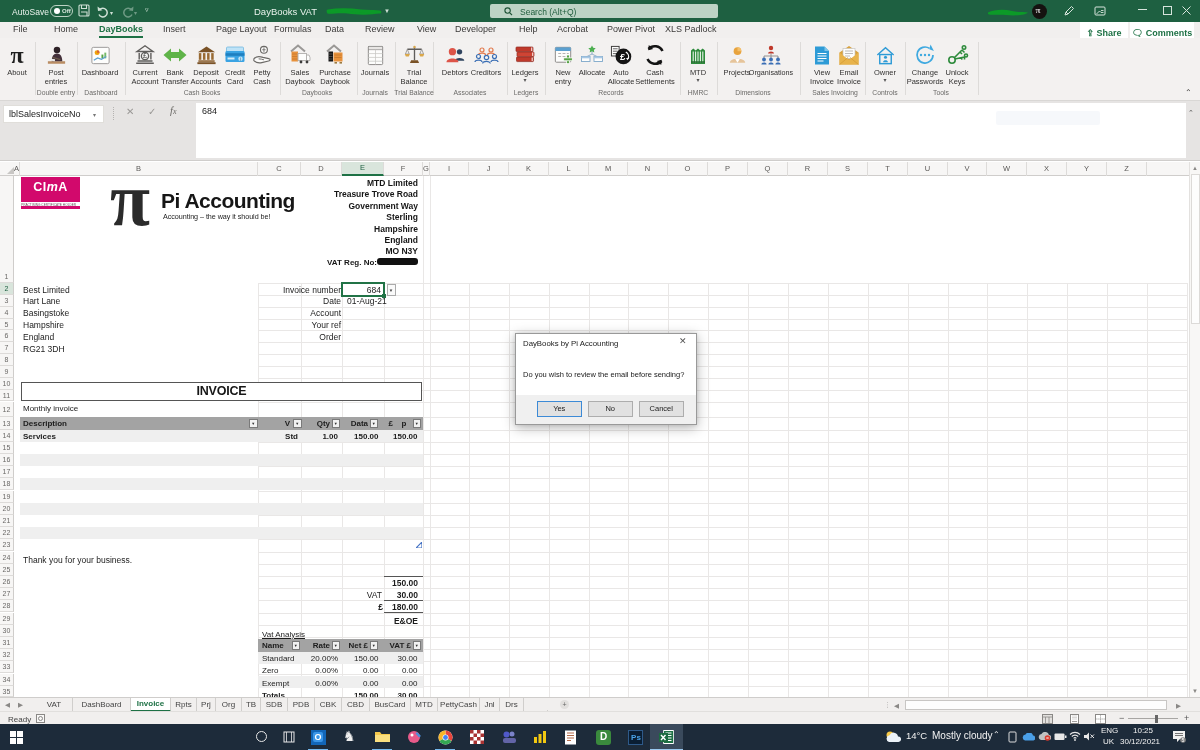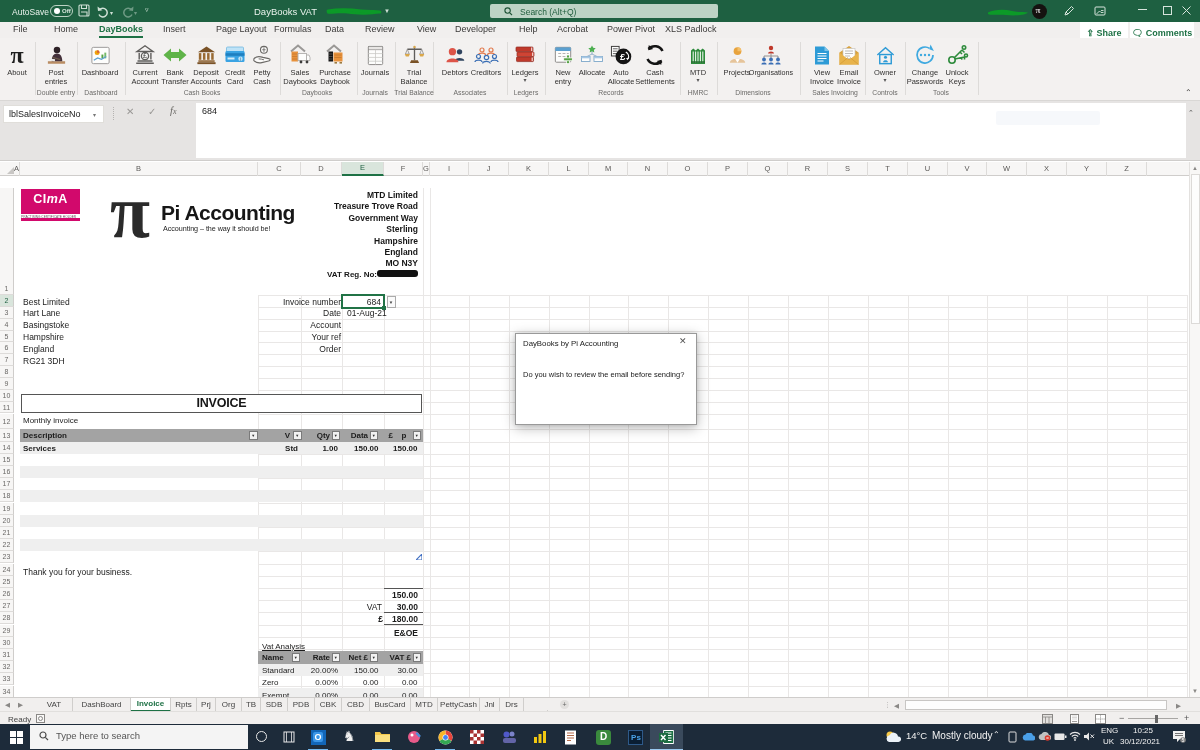--- a/index.html
+++ b/index.html
@@ -22,21 +22,21 @@
   .rgl { position:absolute; top:51px; font-size:6.8px; color:#6b6a68; text-align:center; transform:translateX(-50%); }
   .chev { font-size:6px; color:#555; line-height:4px; }
   
   #fbar { left:0; top:101px; width:1200px; height:60px; background:#e6e4e3; }
   #namebox { left:3px; top:4px; width:101px; height:18px; background:#fff; border:1px solid #e0deda; font-size:9px; color:#222; line-height:16px; padding-left:5px; }
   #fx-input { left:196px; top:2px; width:990px; height:55px; background:#fff; font-size:9px; color:#222; padding:3px 0 0 6px; }
   
   #colhead { left:0; top:162px; width:1189px; height:14px; background:#f7f6f5; border-bottom:1px solid #cfcdcb; }
   .ch { position:absolute; top:0; height:14px; border-right:1px solid #dddbd9; font-size:7.5px; color:#5c5a58; text-align:center; line-height:14px; }
   .rh { position:absolute; left:0; width:14px; background:#f7f6f5; border-bottom:1px solid #dddbd9; border-right:1px solid #cfcdcb; font-size:7px; color:#6a6866; text-align:center; }
-  #sheet { left:0; top:188px; width:1189px; height:521px; background:#fff; overflow:hidden; }
+  #sheet { left:0; top:176px; width:1189px; height:521px; background:#fff; overflow:hidden; }
   .gl { position:absolute; background:#e9e7e6; }
   .txt { position:absolute; font-size:8.5px; color:#1c1c1c; white-space:nowrap; }
   .bold { font-weight:bold; }
   .rgt { text-align:right; }
   .dd { position:absolute; top:2px; width:8.5px; height:9px; background:#f2f2f2; border:1px solid #7a7a7a; font-size:4px; color:#333; text-align:center; line-height:8px; }
   .dd::after { content:"\25BC"; }
   .band { left:20px; width:403px; height:12.2px; background:#efefef; }
   .band2 { left:258px; width:165px; height:12.2px; background:#efefef; }
   .ch.sel { background:#d9e5dc; color:#1e6041; border-bottom:2px solid #1e7145; line-height:12px; }
   
@@ -256,21 +256,21 @@
           <path d="M4 8.5 L11 2.5 L18 8.5" fill="none" stroke="#9a9896" stroke-width="2"></path>
           <rect x="4.5" y="8.5" width="6.5" height="10" fill="#E8923C"></rect>
           <path d="M5 11 h5.5 M5 13.5 h5.5 M5 16 h5.5" stroke="#c77a2e" stroke-width="0.8"></path>
           <rect x="11" y="10.5" width="8.5" height="7" fill="#fdfdfc" stroke="#b0aeac" stroke-width="0.9"></rect>
           <path d="M19.5 12 h2.5 l1 2.5 v3 h-3.5 z" fill="#fdfdfc" stroke="#b0aeac" stroke-width="0.9"></path>
           <circle cx="14" cy="19" r="1.4" fill="#3b3a39"></circle>
           <circle cx="20" cy="19" r="1.4" fill="#3b3a39"></circle>
         </svg>
       </div>
       <div class="rlb">Sales
-Daybooks</div>
+Daybook</div>
     </div>
   <div class="rbtn" style="left:313px;width:44px;">
       <div class="ric">
         <svg width="26" height="24" viewBox="0 0 26 24">
           <path d="M5 8.5 L12 2.5 L19 8.5" fill="none" stroke="#9a9896" stroke-width="2"></path>
           <rect x="6.5" y="8.5" width="4.5" height="10" fill="#161616"></rect>
           <path d="M7 11 h3.5 M7 13.5 h3.5 M7 16 h3.5" stroke="#555" stroke-width="0.8"></path>
           <rect x="11.5" y="9.5" width="9" height="9" fill="#E8923C"></rect>
           <path d="M12.5 12 h7 M12.5 14.5 h7" stroke="#c77a2e" stroke-width="0.9"></path>
           <rect x="12.5" y="19" width="2.5" height="1.6" fill="#9a7a40"></rect>
@@ -778,20 +778,25 @@
 <div class="ab" id="vscroll">
   <div class="ab" style="left:2px;top:3px;font-size:6px;color:#8a8886;">▲</div>
   <div class="ab" style="left:1px;top:12px;width:9px;height:150px;background:#fdfdfd;border:1px solid #dcdad8;"></div>
   <div class="ab" style="left:2px;top:526px;font-size:6px;color:#8a8886;">▼</div>
 </div>
 
 <div class="ab" id="dialog">
   <div class="ab" style="left:7px;top:5px;font-size:7.8px;color:#1a1a1a;">DayBooks by Pi Accounting</div>
   <div class="ab" style="left:163px;top:2px;font-size:9px;color:#555;">✕</div>
   <div class="ab" style="left:7px;top:36px;font-size:7.5px;color:#1a1a1a;white-space:nowrap;">Do you wish to review the email before sending?</div>
+  <div class="ab" style="left:0;top:61px;width:180px;height:29px;background:#f0f0f0;">
+    <div class="dlgbtn" style="left:20.5px;border:1.5px solid #3c8ad6;">Yes</div>
+    <div class="dlgbtn" style="left:71.5px;">No</div>
+    <div class="dlgbtn" style="left:122.5px;">Cancel</div>
+  </div>
 </div>
 
 <div class="ab" id="sheettabs">
   <div class="ab" style="left:5px;top:3px;font-size:6.5px;color:#8a8886;">◀</div>
   <div class="ab" style="left:18px;top:3px;font-size:6.5px;color:#8a8886;">▶</div>
   <div class="stab" style="left:36px;width:37px;">VAT</div>
   <div class="stab" style="left:73px;width:58px;">DashBoard</div>
   <div class="stab active" style="left:131px;width:40px;">Invoice</div>
   <div class="stab" style="left:171px;width:26px;">Rpts</div>
   <div class="stab" style="left:197px;width:19px;">Prj</div>
@@ -841,27 +846,20 @@
 
 <div class="ab" id="taskbar">
   <svg class="ab" style="left:10px;top:7px;" width="13" height="13" viewBox="0 0 13 13">
       <g fill="#fdfdfd">
         <rect x="0" y="0" width="6" height="6"></rect>
         <rect x="7" y="0" width="6" height="6"></rect>
         <rect x="0" y="7" width="6" height="6"></rect>
         <rect x="7" y="7" width="6" height="6"></rect>
       </g>
     </svg>
-  <div class="ab" style="left:30px;top:1px;width:218px;height:24px;background:#f4f4f4;">
-    <svg class="ab" style="left:9px;top:6px;" width="10" height="10" viewBox="0 0 10 10">
-        <circle cx="4" cy="4" r="3" fill="none" stroke="#4a4a4a" stroke-width="1.2"></circle>
-        <path d="M6.3 6.3 L9 9" stroke="#4a4a4a" stroke-width="1.2"></path>
-      </svg>
-    <div class="ab" style="left:26px;top:4.5px;font-size:9.5px;color:#555;">Type here to search</div>
-  </div>
   <div class="ab" style="left:256px;top:7px;width:11px;height:11px;border:1.3px solid #e8e8e8;border-radius:50%;"></div>
   <svg class="ab" style="left:283px;top:7px;" width="12" height="12" viewBox="0 0 12 12">
       <rect x="1" y="1" width="10" height="10" fill="none" stroke="#e8e8e8" stroke-width="1"></rect>
       <path d="M3.5 1 v10 M8.5 1 v10" stroke="#e8e8e8" stroke-width="0.8"></path>
     </svg>
   <div class="tbi" style="left:311px;background:#1266b8;">
       <div style="position:absolute;left:2px;top:2px;width:10px;height:10px;background:#3a96e8;border-radius:2px;color:#fff;font-size:9px;font-weight:bold;text-align:center;line-height:10px;">O</div>
     </div>
   <div class="ab" style="left:343px;top:4px;font-size:14px;color:#f0f0f0;line-height:16px;">♞</div>
   <div class="tbi" style="left:375px;"><svg width="15" height="14" viewBox="0 0 15 14">

